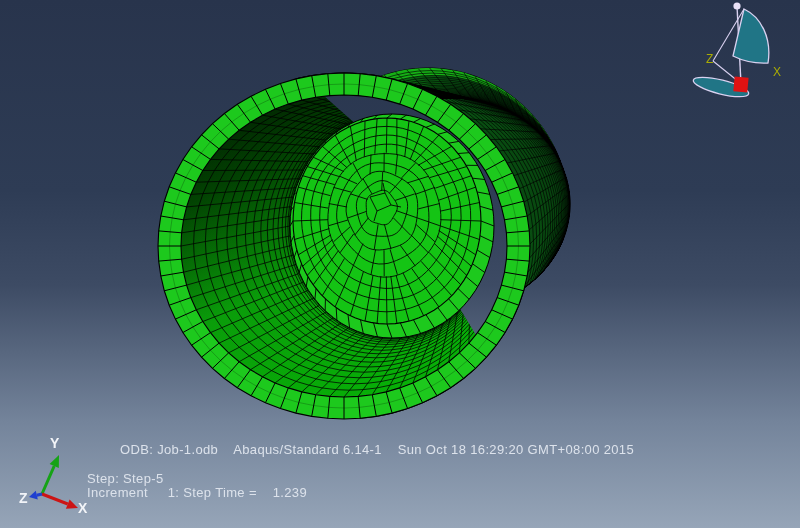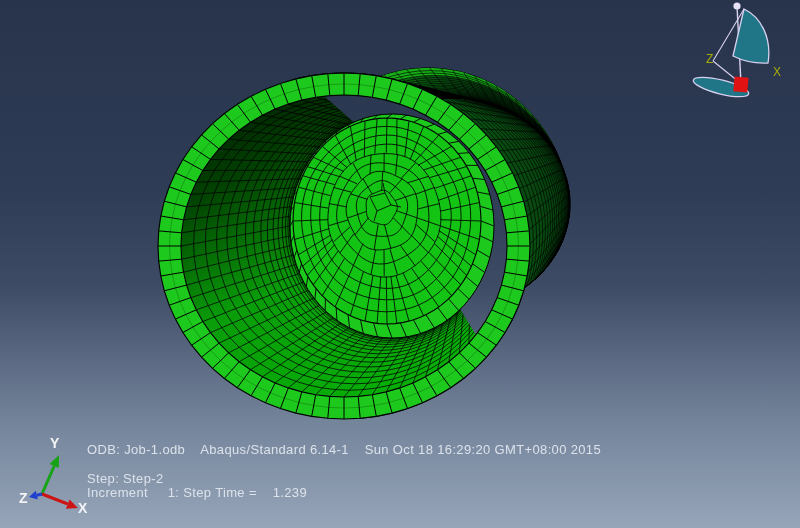--- a/index.html
+++ b/index.html
@@ -14,21 +14,21 @@
     position: absolute; left: 87px; top: 0; width: 700px;
     pointer-events: none;
   }
   .status-line {
     position: absolute; left: 0;
     color: #dce2eb;
     font-size: 13px;
     letter-spacing: 0.35px;
     white-space: pre;
   }
-  .status-line.odb  { top: 442px; }
+  .status-line.odb  { top: 442px; margin-left: 33px; }
   .status-line.step { top: 471px; }
   .status-line.inc  { top: 485px; }
   text.triad-label   { font-size: 14px; font-weight: bold; font-family: "Liberation Sans", sans-serif; }
   text.compass-label { font-size: 12px; font-family: "Liberation Sans", sans-serif; }
 </style>
 </head>
 <body>
 
 <div class="viewport">
 
@@ -534,16 +534,16 @@
         <line x1="42" y1="494" x2="36.79512956555696" y2="495.20112394640995" stroke="#1f3fd0" stroke-width="3"></line>
         <path d="M29,497 L35.8,490.8 L37.8,499.6 Z" fill="#1f3fd0"></path>
       </g>
     <text class="triad-label" x="50" y="448" fill="#f2f4f8">Y</text>
     <text class="triad-label" x="78" y="513" fill="#f2f4f8">X</text>
     <text class="triad-label" x="19" y="503" fill="#f2f4f8">Z</text>
   </svg>
 
   <div class="status-block">
     <div class="status-line odb">ODB: Job-1.odb    Abaqus/Standard 6.14-1    Sun Oct 18 16:29:20 GMT+08:00 2015</div>
-    <div class="status-line step">Step: Step-2</div>
+    <div class="status-line step">Step: Step-5</div>
     <div class="status-line inc">Increment     1: Step Time =    1.239</div>
   </div>
 </div>
 
 </body></html>

